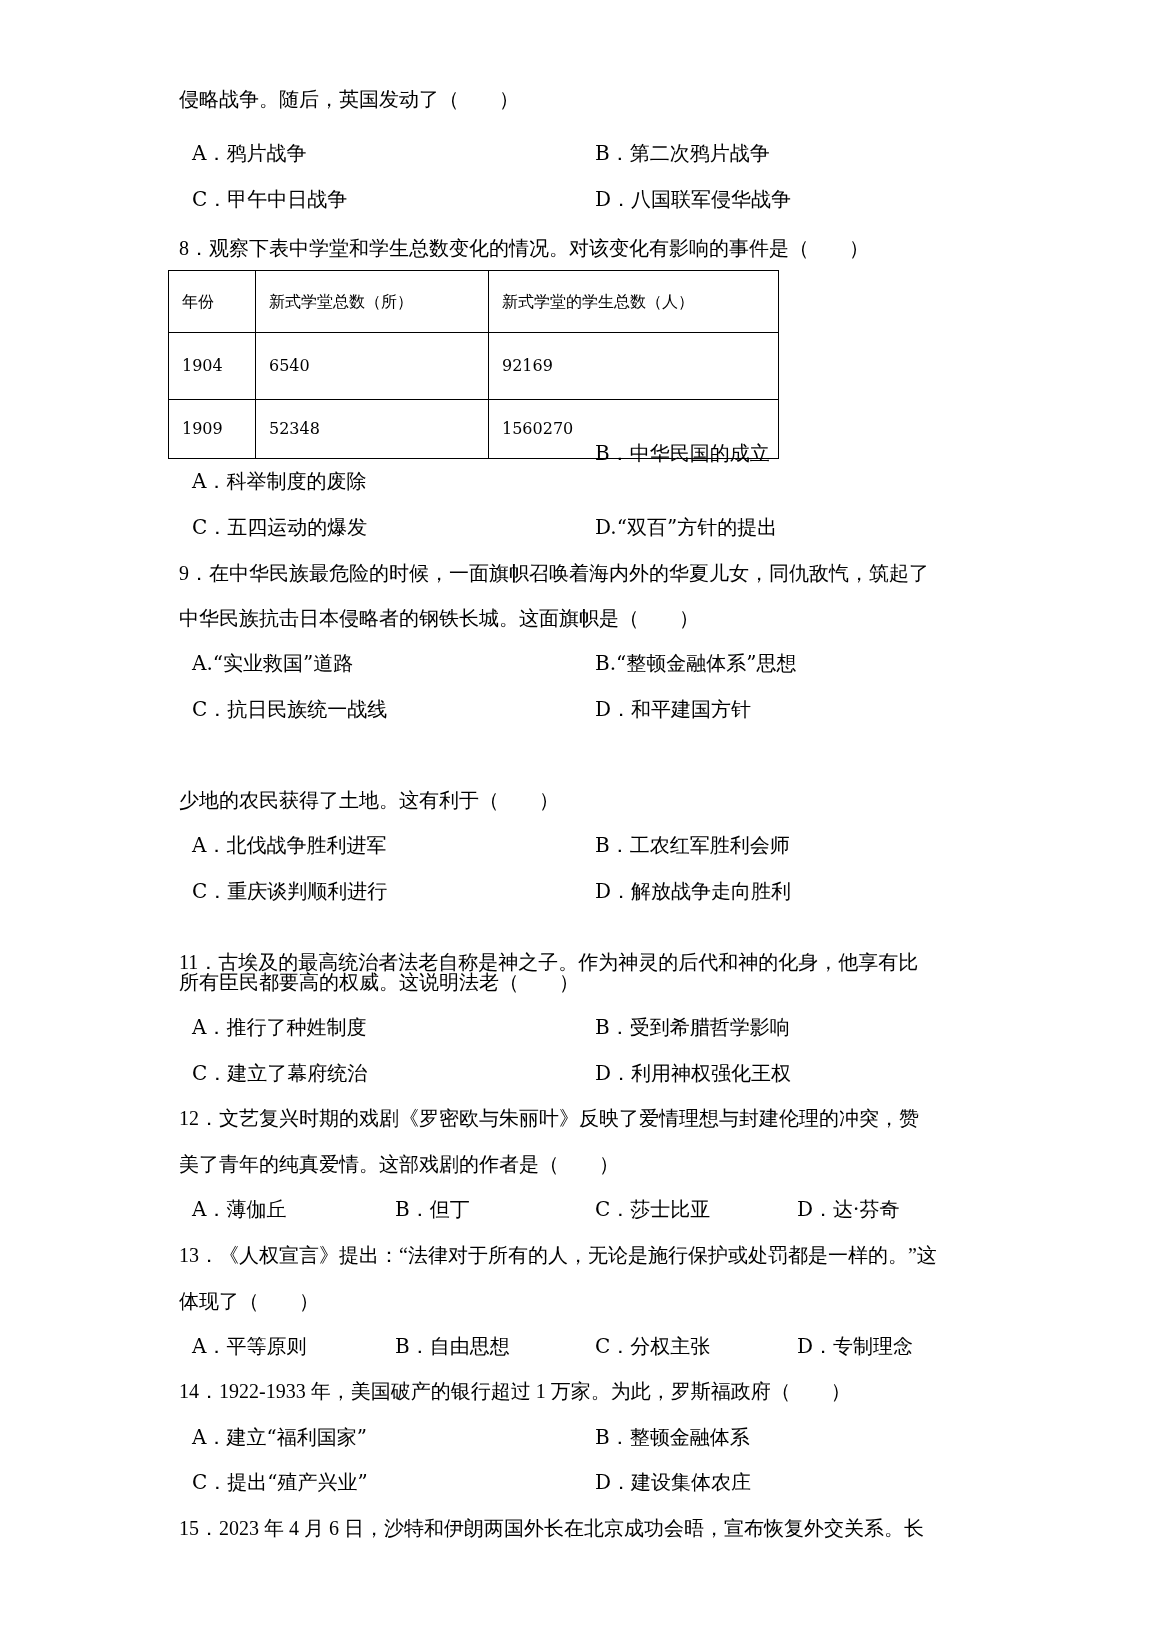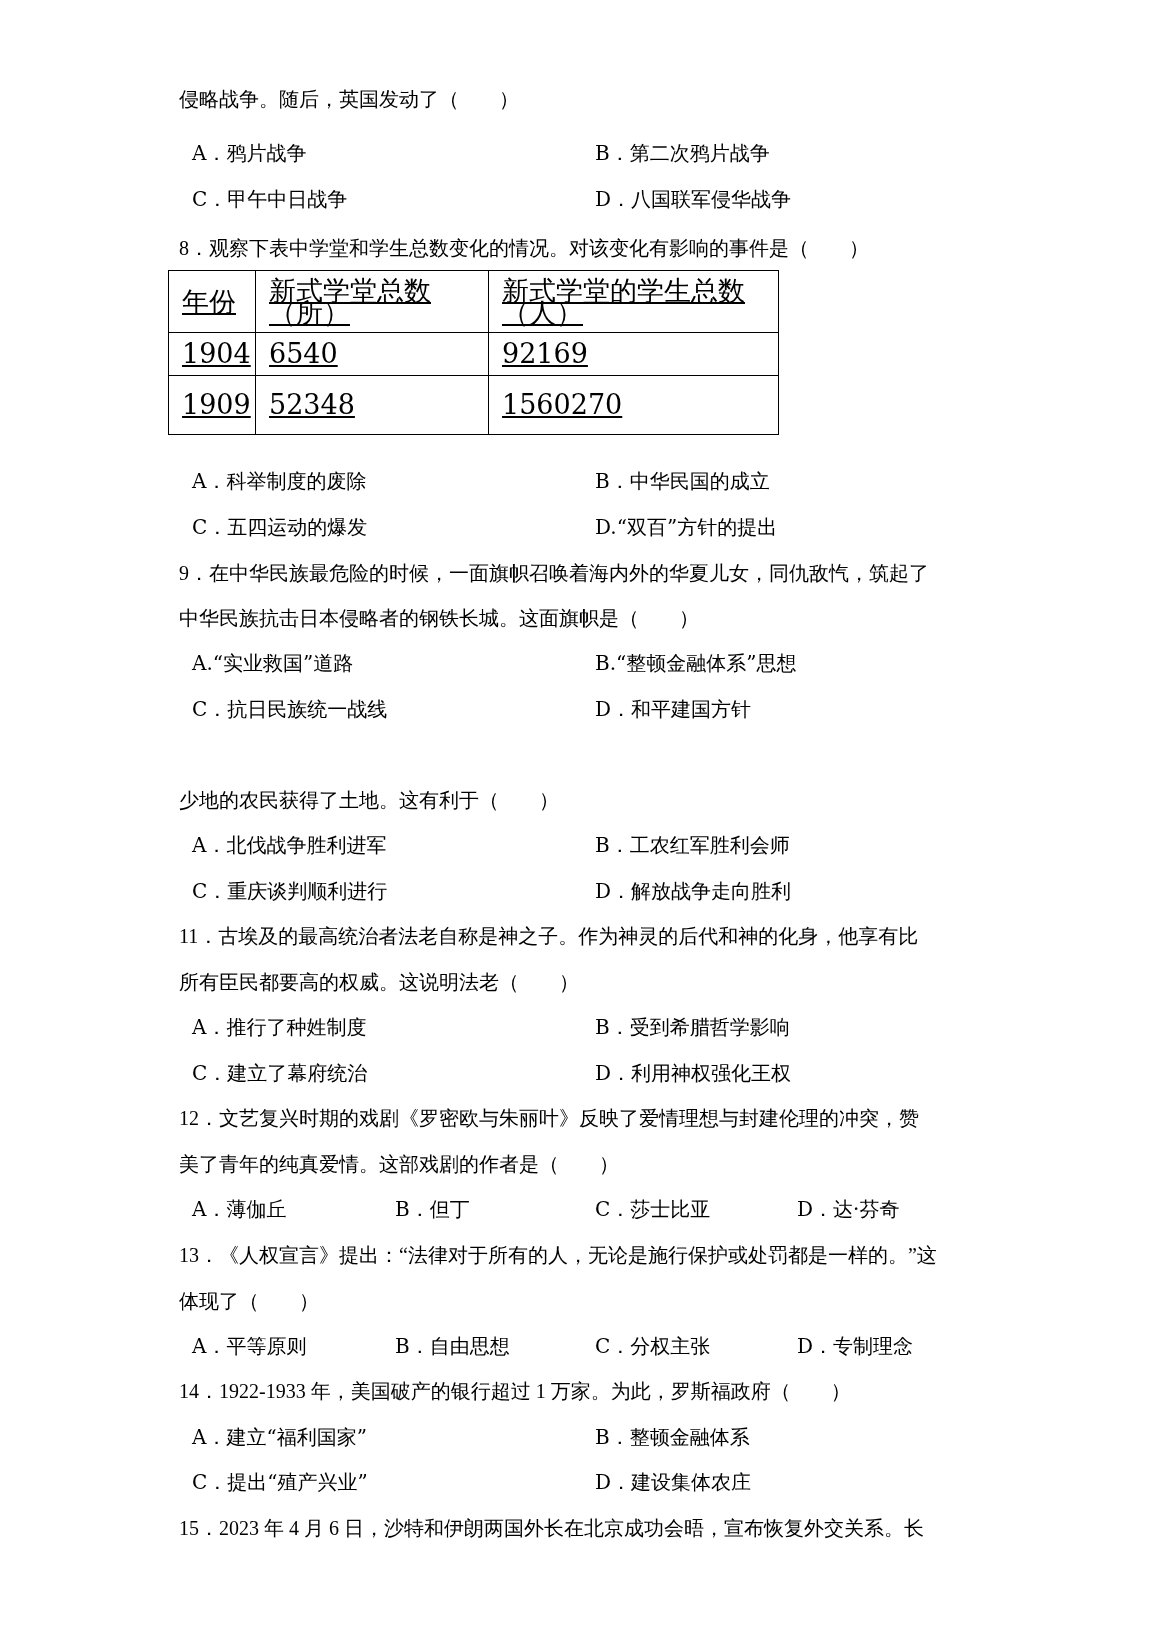--- a/index.html
+++ b/index.html
@@ -24,29 +24,28 @@
     position:absolute;
     left:168px;top:270px;
     width:556px;
     border-collapse:collapse;
     table-layout:fixed;
   }
   table.qtable td{
     border:1.5px solid #000;
     padding:0 4px 0 13px;
     vertical-align:middle;
-    font-size:27px;
+    font-size:16px;
     overflow:hidden;
-    text-decoration:underline;
   }
   .colw1{width:69px}
   .colw2{width:215px}
   .colw3{width:272px}
   tr.r1{height:62px}
-  tr.r2{height:43px}
+  tr.r2{height:67px}
   tr.r3{height:59px}
 </style>
 </head>
 <body>
 
 <div class="page">
 
   <div class="t" style="top:88px">侵略战争。随后，英国发动了（　　）</div>
   <div class="o c1" style="top:142px">A．鸦片战争</div>
   <div class="o c3" style="top:142px">B．第二次鸦片战争</div>
@@ -69,38 +68,38 @@
       </tr>
       <tr class="r3">
         <td>1909</td>
         <td>52348</td>
         <td>1560270</td>
       </tr>
     </tbody>
   </table>
 
   <div class="o c1" style="top:470px">A．科举制度的废除</div>
-  <div class="o c3" style="top:470px">B．中华民国的成立</div>
+  <div class="o c3" style="top:442px">B．中华民国的成立</div>
   <div class="o c1" style="top:516px">C．五四运动的爆发</div>
   <div class="o c3" style="top:516px">D.“双百”方针的提出</div>
 
   <div class="t" style="top:562px">9．在中华民族最危险的时候，一面旗帜召唤着海内外的华夏儿女，同仇敌忾，筑起了</div>
   <div class="t" style="top:607px">中华民族抗击日本侵略者的钢铁长城。这面旗帜是（　　）</div>
   <div class="o c1" style="top:652px">A.“实业救国”道路</div>
   <div class="o c3" style="top:652px">B.“整顿金融体系”思想</div>
   <div class="o c1" style="top:698px">C．抗日民族统一战线</div>
   <div class="o c3" style="top:698px">D．和平建国方针</div>
 
   <div class="t" style="top:789px">少地的农民获得了土地。这有利于（　　）</div>
   <div class="o c1" style="top:834px">A．北伐战争胜利进军</div>
   <div class="o c3" style="top:834px">B．工农红军胜利会师</div>
   <div class="o c1" style="top:880px">C．重庆谈判顺利进行</div>
   <div class="o c3" style="top:880px">D．解放战争走向胜利</div>
 
-  <div class="t" style="top:925px">11．古埃及的最高统治者法老自称是神之子。作为神灵的后代和神的化身，他享有比</div>
+  <div class="t" style="top:951px">11．古埃及的最高统治者法老自称是神之子。作为神灵的后代和神的化身，他享有比</div>
   <div class="t" style="top:971px">所有臣民都要高的权威。这说明法老（　　）</div>
   <div class="o c1" style="top:1016px">A．推行了种姓制度</div>
   <div class="o c3" style="top:1016px">B．受到希腊哲学影响</div>
   <div class="o c1" style="top:1062px">C．建立了幕府统治</div>
   <div class="o c3" style="top:1062px">D．利用神权强化王权</div>
 
   <div class="t" style="top:1107px">12．文艺复兴时期的戏剧《罗密欧与朱丽叶》反映了爱情理想与封建伦理的冲突，赞</div>
   <div class="t" style="top:1153px">美了青年的纯真爱情。这部戏剧的作者是（　　）</div>
   <div class="o c1" style="top:1198px">A．薄伽丘</div>
   <div class="o c2" style="top:1198px">B．但丁</div>

